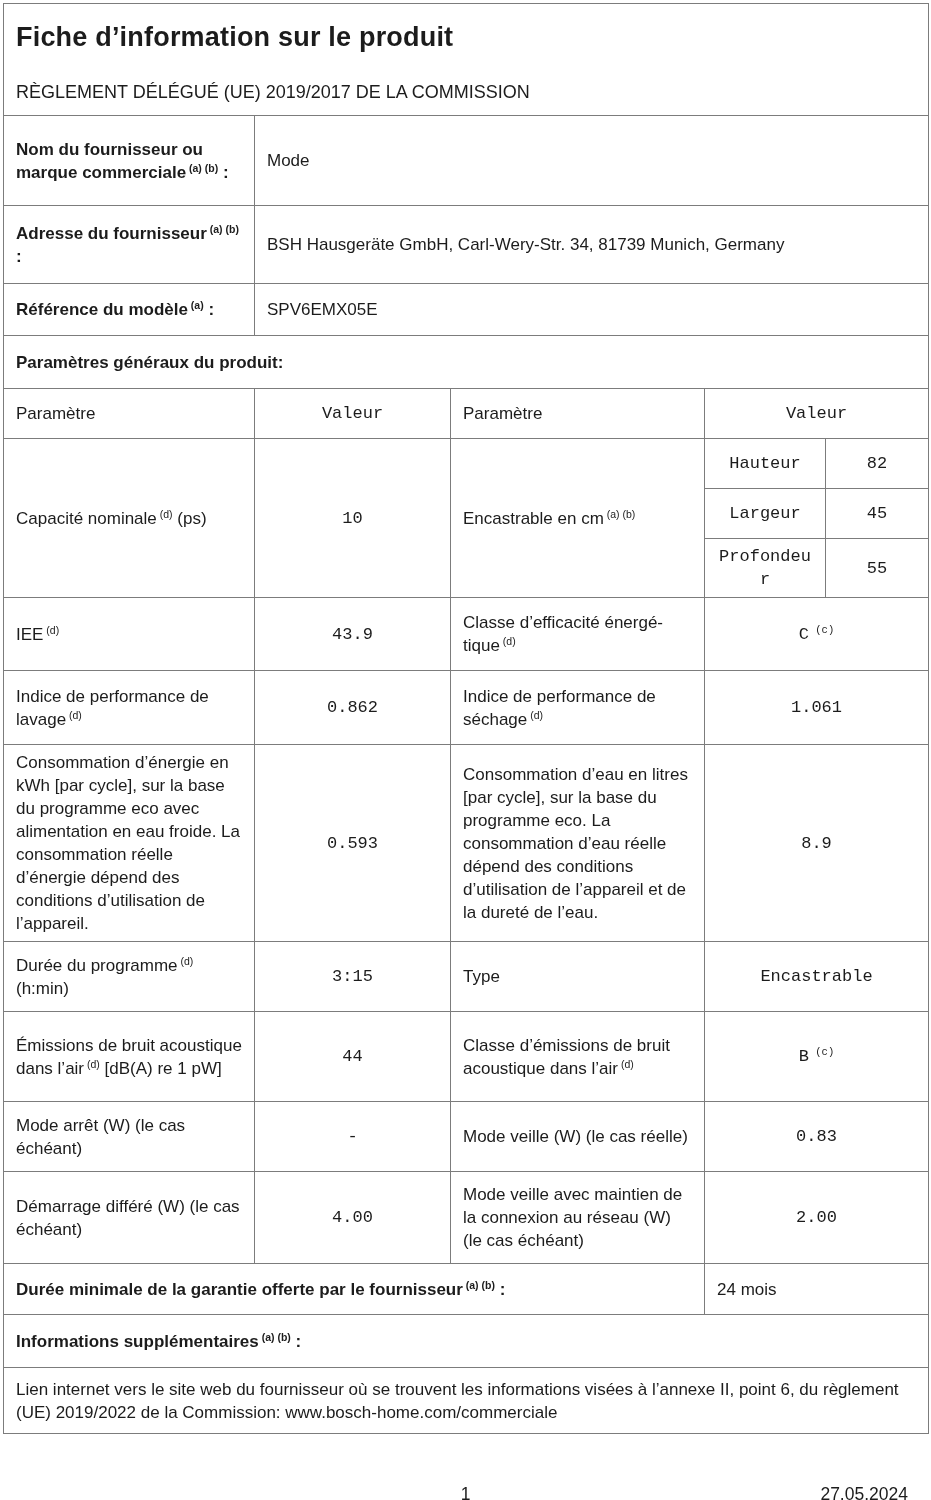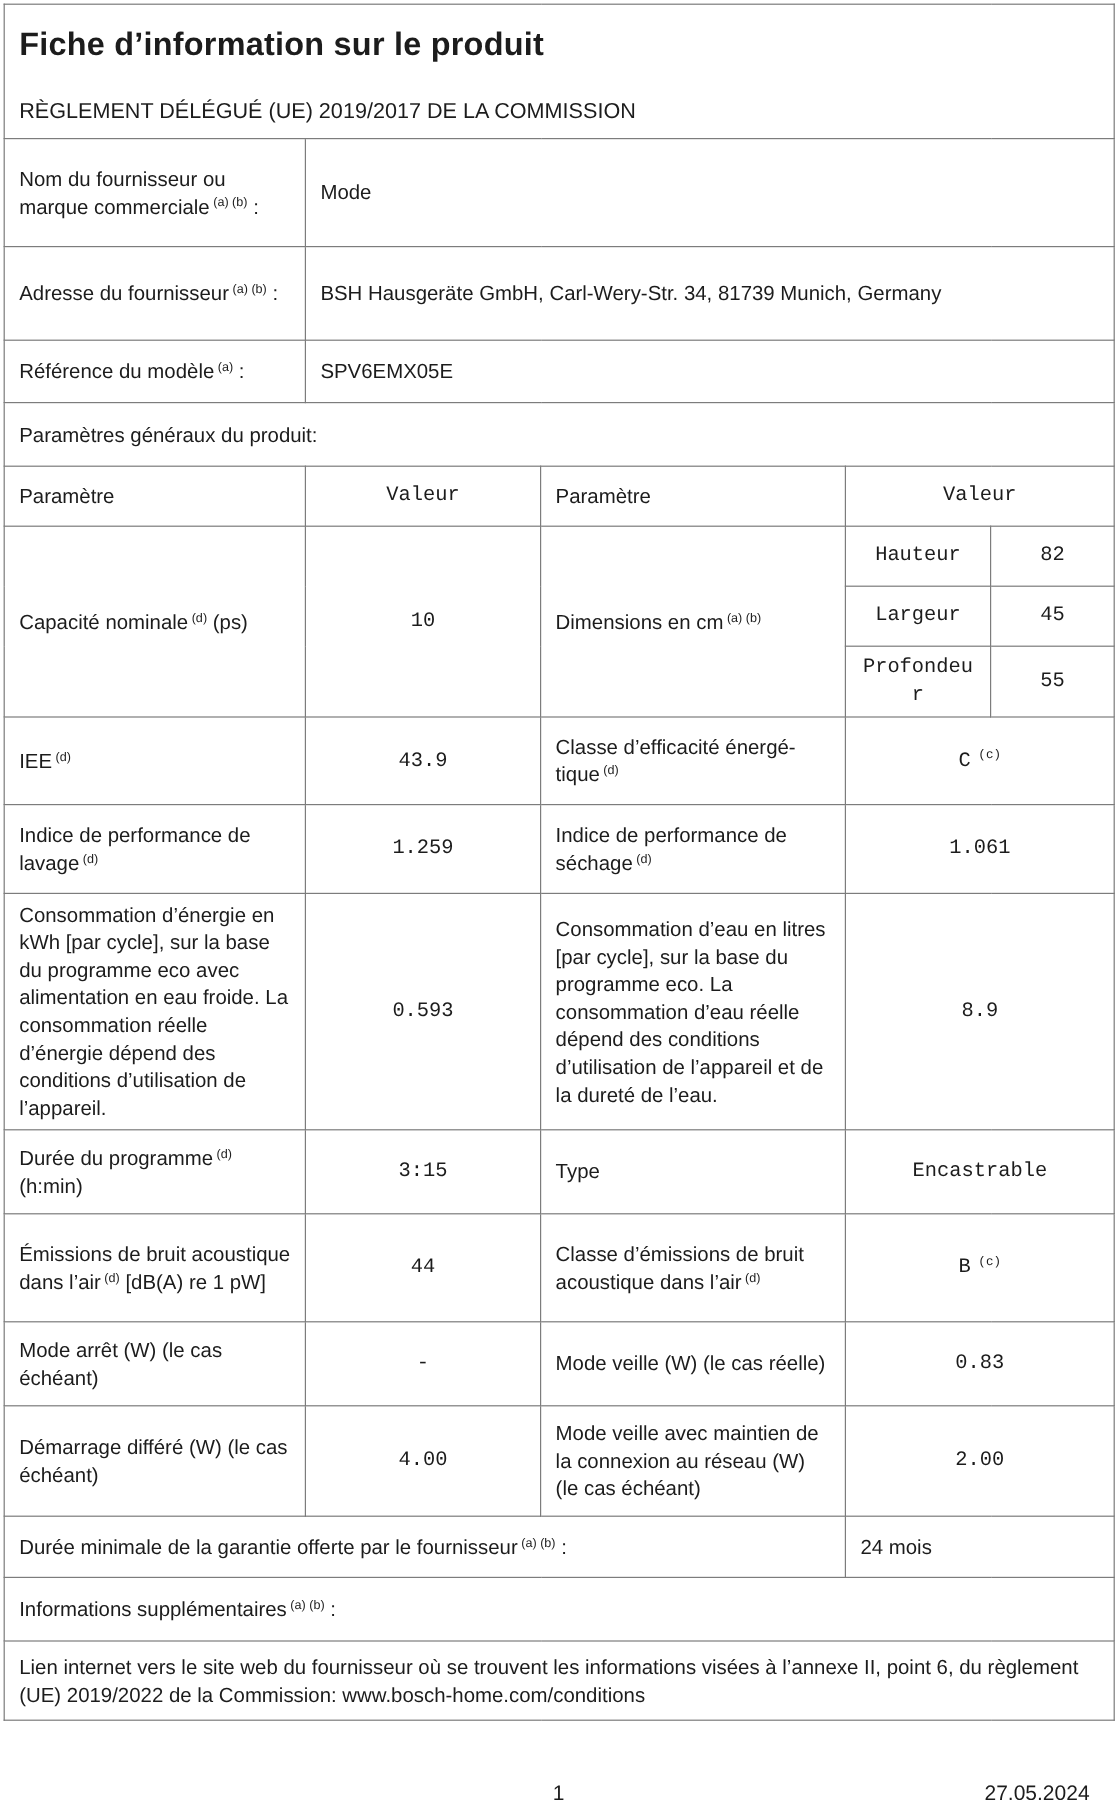--- a/index.html
+++ b/index.html
@@ -39,21 +39,21 @@
     font-size: 27px;
     font-weight: bold;
     line-height: 32px;
     margin: 4px 0 28px 0;
     letter-spacing: 0.2px;
   }
   .doc-subtitle {
     font-size: 18px;
     line-height: 22px;
   }
-  .b { font-weight: normal; }
+  .b { font-weight: bold; }
   .c { text-align: center; font-family: Liberation Mono, monospace; }
   sup {
     font-size: 10.5px;
     line-height: 0;
     vertical-align: 6px;
     white-space: pre-wrap;
   }
   .footer {
     position: relative;
     margin-top: 50px;
@@ -114,21 +114,21 @@
     <tr style="height:50px">
       <td><span>Paramètre</span></td>
       <td class="c"><span>Valeur</span></td>
       <td><span>Paramètre</span></td>
       <td colspan="2" class="c"><span>Valeur</span></td>
     </tr>
 
     <tr style="height:50px">
       <td rowspan="3"><span>Capacité nominale</span><sup> (d)</sup><span> (ps)</span></td>
       <td rowspan="3" class="c"><span>10</span></td>
-      <td rowspan="3"><span>Dimensions en cm</span><sup> (a) (b)</sup></td>
+      <td rowspan="3"><span>Encastrable en cm</span><sup> (a) (b)</sup></td>
       <td class="c"><span>Hauteur</span></td>
       <td class="c"><span>82</span></td>
     </tr>
     <tr style="height:50px">
       <td class="c"><span>Largeur</span></td>
       <td class="c"><span>45</span></td>
     </tr>
     <tr style="height:52px">
       <td class="c"><span>Profondeur</span></td>
       <td class="c"><span>55</span></td>
@@ -136,21 +136,21 @@
 
     <tr style="height:73px">
       <td><span>IEE</span><sup> (d)</sup></td>
       <td class="c"><span>43.9</span></td>
       <td><span>Classe d’efficacité énergé­tique</span><sup> (d)</sup></td>
       <td colspan="2" class="c"><span>C</span><sup> (c)</sup></td>
     </tr>
 
     <tr style="height:74px">
       <td><span>Indice de performance de lavage</span><sup> (d)</sup></td>
-      <td class="c"><span>1.259</span></td>
+      <td class="c"><span>0.862</span></td>
       <td><span>Indice de performance de séchage</span><sup> (d)</sup></td>
       <td colspan="2" class="c"><span>1.061</span></td>
     </tr>
 
     <tr style="height:190px">
       <td><span>Consommation d’énergie en kWh [par cycle], sur la base du programme eco avec alimentation en eau froide. La consommation réelle d’énergie dépend des conditions d’utilisation de l’appareil.</span></td>
       <td class="c"><span>0.593</span></td>
       <td><span>Consommation d’eau en litres [par cycle], sur la base du programme eco. La consommation d’eau réelle dépend des condi­tions d’utilisation de l’appa­reil et de la dureté de l’eau.</span></td>
       <td colspan="2" class="c"><span>8.9</span></td>
     </tr>
@@ -186,21 +186,21 @@
     <tr style="height:51px">
       <td colspan="3" class="b"><span>Durée minimale de la garantie offerte par le fournisseur</span><sup> (a) (b)</sup><span> :</span></td>
       <td colspan="2"><span>24 mois</span></td>
     </tr>
 
     <tr style="height:53px">
       <td colspan="5" class="b"><span>Informations supplémentaires</span><sup> (a) (b)</sup><span> :</span></td>
     </tr>
 
     <tr style="height:66px">
-      <td colspan="5"><span>Lien internet vers le site web du fournisseur où se trouvent les informations visées à l’annexe II, point 6, du règlement (UE) 2019/2022 de la Commission: </span><span>www.bosch-home.com/conditions</span></td>
+      <td colspan="5"><span>Lien internet vers le site web du fournisseur où se trouvent les informations visées à l’annexe II, point 6, du règlement (UE) 2019/2022 de la Commission: </span><span>www.bosch-home.com/commerciale</span></td>
     </tr>
   </tbody>
     </table>
 
   <div class="footer">
     <span class="page-num">1</span>
     <span class="date">27.05.2024</span>
   </div>
 </div>
 

